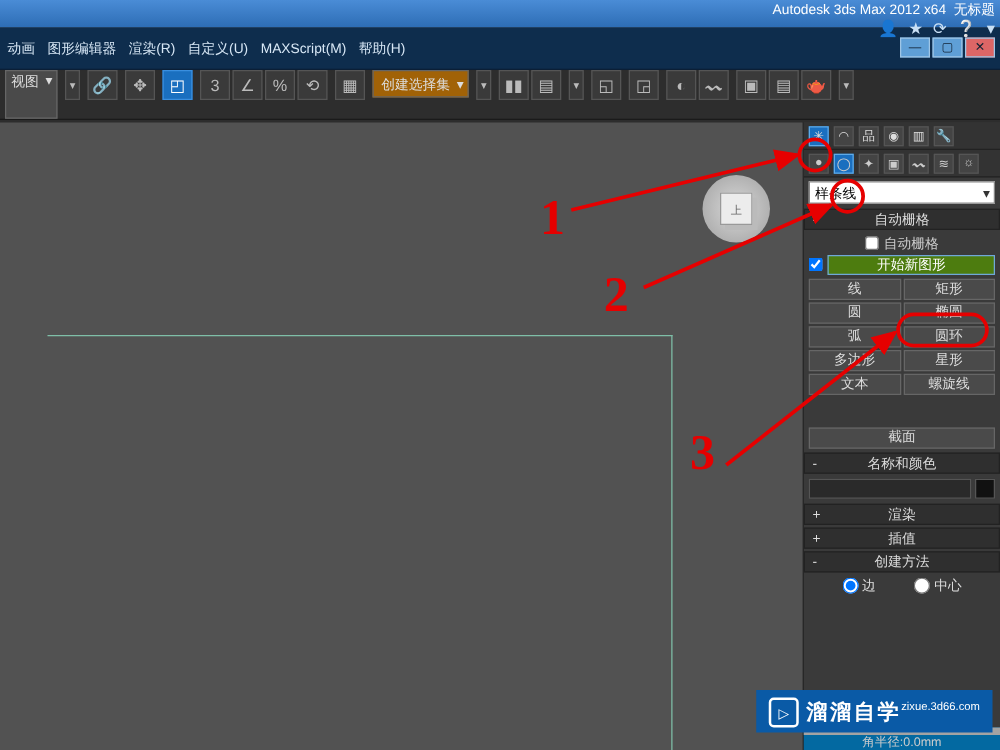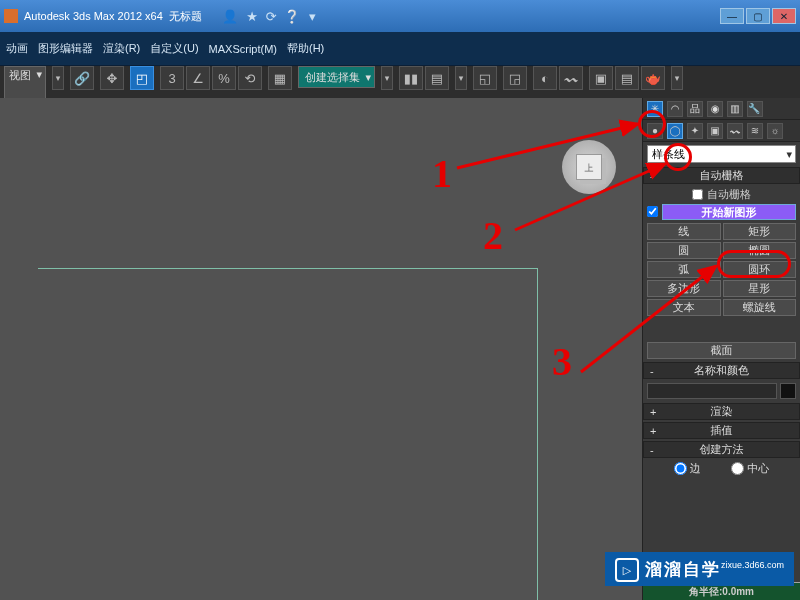--- a/index.html
+++ b/index.html
@@ -9,27 +9,28 @@
     background: #3a3a3a;
     color: #ccc;
     width: 800px;
     height: 600px;
     overflow: hidden;
     position: relative;
   }
 
   
   .titlebar {
-    height: 32px;
+    height: 22px;
     background: linear-gradient(#4a8cd6, #2d6db5);
     display: flex;
-    align-items: center;
+    align-items: flex-end;
     padding: 0 4px;
     color: #fff;
     font-size: 11px;
+    flex-direction: column;
   }
   .titlebar .app-icon {
     width: 14px; height: 14px;
     background: #d96e2c;
     margin-right: 6px;
   }
   .titlebar .title-text { flex: 0 0 auto; }
   .search-box {
     margin-left: 30px;
     flex: 0 0 160px;
@@ -108,21 +109,21 @@
     align-items: center;
     justify-content: center;
     color: #bbb;
     font-size: 13px;
   }
   .tb-btn.blue { background: #1a6fbf; border-color: #3a8fdf; color: #fff; }
   .tb-btn.sm { width: 12px; height: 24px; font-size: 9px; }
   .tb-group { display: flex; gap: 2px; }
   .tb-wide {
     height: 22px; padding: 0 14px 0 6px;
-    background: #0f766e; border: 1px solid #666;
+    background: #a16207; border: 1px solid #666;
     color: #ddd; font-size: 11px;
     display: flex; align-items: center;
     position: relative;
   }
   .tb-wide::after { content: "▾"; position: absolute; right: 3px; }
 
   
   .subbar {
     height: 18px;
     background: #2d2d2d;
@@ -280,24 +281,23 @@
   .spline-btn {
     height: 16px;
     background: #4a4a4a;
     border: 1px solid #666;
     color: #ddd;
     text-align: center;
     line-height: 14px;
     font-size: 11px;
   }
   .spline-btn.pushed {
-    background: #8b5cf6;
+    background: #4d7c0f;
     border-color: #6fa8d8;
     color: #fff;
-    font-weight: bold;
   }
   .btn-grid {
     display: grid;
     grid-template-columns: 1fr 1fr;
     gap: 2px;
     padding: 2px 4px;
   }
   .btn-grid .cell {
     height: 17px;
     background: #4a4a4a;
@@ -331,29 +331,28 @@
     justify-content: space-evenly;
     align-items: center;
     height: 18px;
     color: #ddd;
   }
   .opt-row label { display: flex; align-items: center; gap: 3px; }
 
   
   .footer-right {
     height: 18px;
-    background: #14532d;
+    background: #0369a1;
     color: #ccc;
     display: flex;
     align-items: center;
     justify-content: center;
     font-size: 10px;
-    border-top: 1px solid #a3a3a3;
+    border-top: 6px solid #a3a3a3;
     margin-top: auto;
-    font-weight: bold;
   }
 
   
   .circle {
     position: absolute;
     border: 3px solid #e60000;
     border-radius: 50%;
     pointer-events: none;
   }
   .ann-num {

